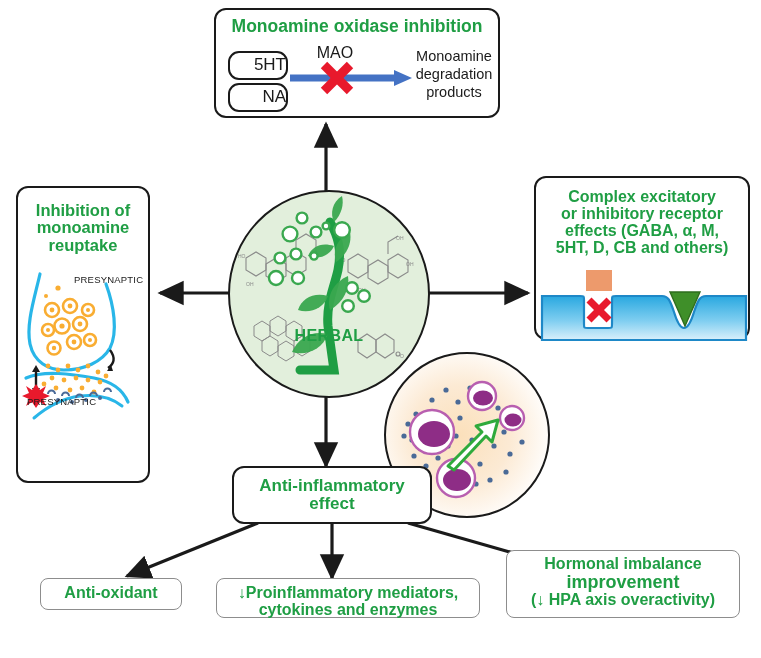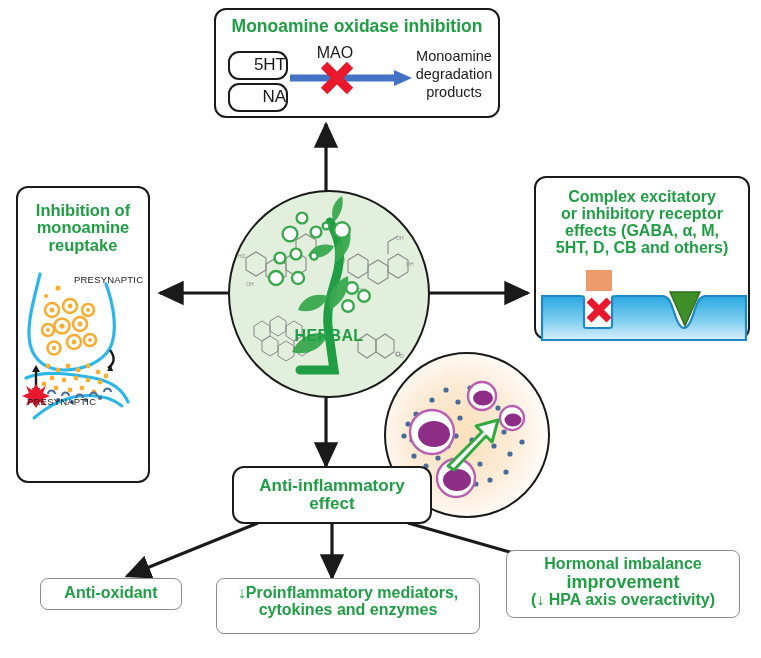--- a/index.html
+++ b/index.html
@@ -323,21 +323,21 @@
 
   <div class="node box" style="left:232px;top:466px;width:200px;height:58px;">
     <div class="title" style="font-size:17px;margin-top:9px;">Anti-inflammatory</div>
     <div class="title" style="font-size:17px;">effect</div>
   </div>
 
   <div class="node box-thin" style="left:40px;top:578px;width:142px;height:32px;">
     <div class="title" style="font-size:16px;margin-top:6px;">Anti-oxidant</div>
   </div>
 
-  <div class="node box-thin" style="left:216px;top:578px;width:264px;height:56px;">
+  <div class="node box-thin" style="left:216px;top:578px;width:264px;height:40px;">
     <div class="title" style="font-size:16px;margin-top:6px;">↓Proinflammatory mediators,</div>
     <div class="title" style="font-size:16px;">cytokines and enzymes</div>
   </div>
 
   <div class="node box-thin" style="left:506px;top:550px;width:234px;height:68px;">
     <div class="title" style="font-size:16px;margin-top:5px;">Hormonal imbalance</div>
     <div class="title" style="font-size:18px;">improvement</div>
     <div class="title" style="font-size:16px;">(↓ HPA axis overactivity)</div>
   </div>
 

